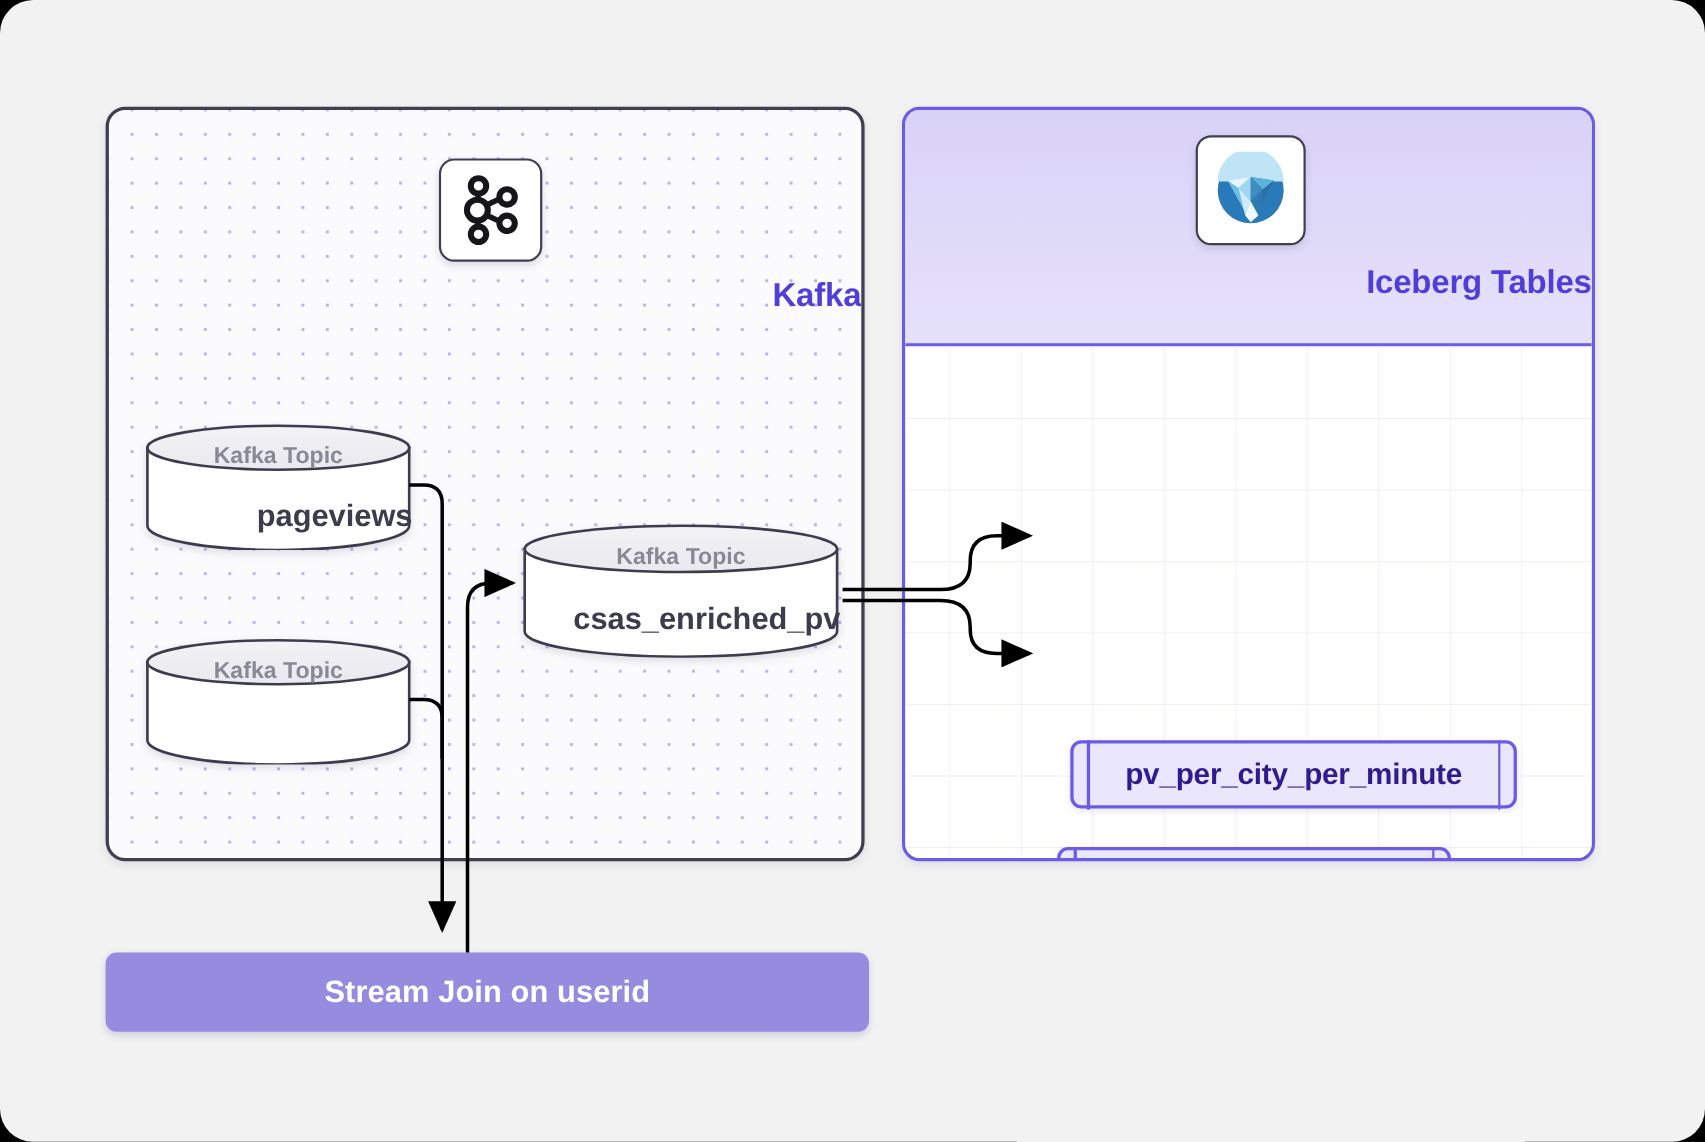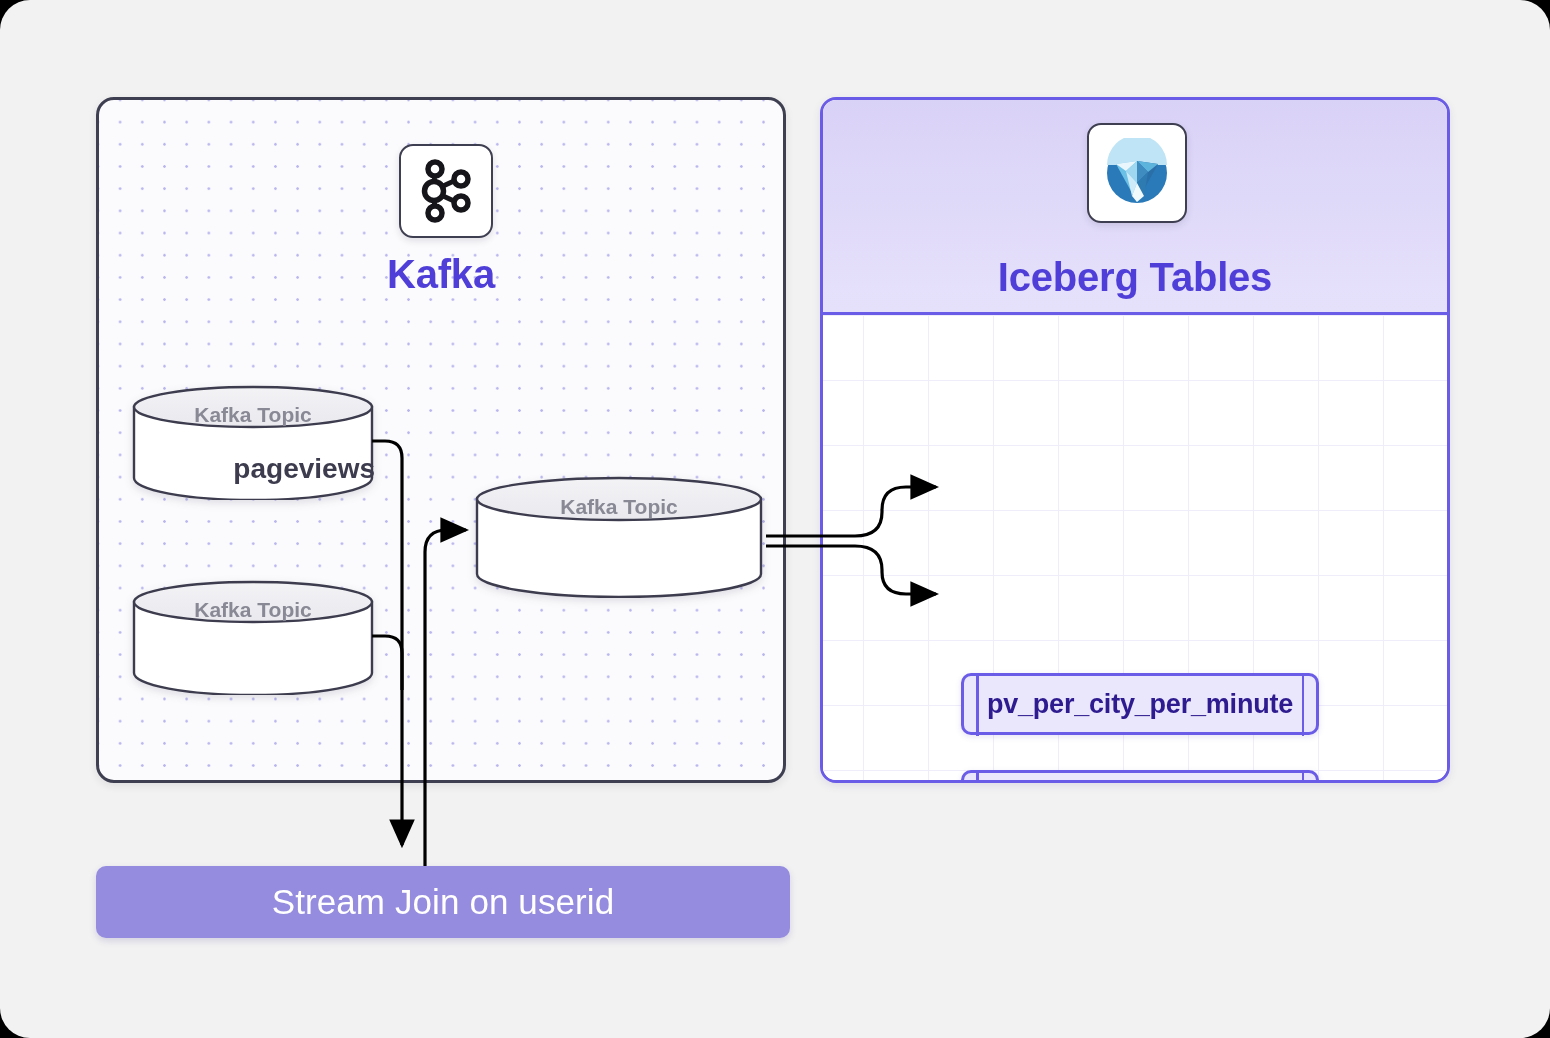--- a/index.html
+++ b/index.html
@@ -48,22 +48,22 @@
     align-items: center;
     justify-content: center;
     box-shadow: 0 3px 7px rgba(40,40,70,0.13);
   }
 
   #kafka-logo-tile { left: 300px; top: 44px; width: 94px; height: 94px; }
 
   .panel-title {
     position: absolute;
     width: 100%;
-    text-align: center;
-    font-size: 40px;
+    text-align: right;
+    font-size: 30px;
     font-weight: bold;
     color: #4f3fd8;
     letter-spacing: -0.2px;
   }
   #kafka-title { top: 152px; left: 0; }
 
   
   .cylinder {
     position: absolute;
     filter: drop-shadow(0 3px 4px rgba(40,40,70,0.14));
@@ -111,21 +111,21 @@
     overflow: hidden;
   }
   #iceberg-header {
     position: absolute;
     left: 0; top: 0;
     width: 100%; height: 215px;
     background: linear-gradient(180deg, #d9d2f7 0%, #e6e1fb 100%);
     border-bottom: 3px solid #6b5ce7;
   }
   #iceberg-logo-tile { left: 264px; top: 23px; width: 100px; height: 100px; }
-  #iceberg-title { top: 155px; left: 0; }
+  #iceberg-title { top: 140px; left: 0; }
 
   #iceberg-body {
     position: absolute;
     left: 0; top: 215px;
     width: 100%; height: 471px;
     background-color: #ffffff;
     background-image:
       linear-gradient(to right, #f0edfb 1px, transparent 1px),
       linear-gradient(to bottom, #f0edfb 1px, transparent 1px);
     background-size: 65px 65px;
@@ -153,38 +153,38 @@
   }
   .table-chip::before { left: 12px; }
   .table-chip::after  { right: 12px; }
   .table-chip-label {
     font-size: 27px;
     font-weight: bold;
     color: #2d1b8f;
     letter-spacing: -0.2px;
     z-index: 2;
   }
-  #chip-minute { left: 138px; top: 358px; width: 358px; }
+  #chip-minute { left: 150px; top: 358px; width: 406px; }
   #chip-hour   { left: 138px; top: 455px; width: 358px; }
 
   
   #stream-join-bar {
     position: absolute;
     left: 96px; top: 866px;
     width: 694px; height: 72px;
     background: #958cdf;
     border-radius: 10px;
     display: flex;
     align-items: center;
     justify-content: center;
     box-shadow: 0 3px 7px rgba(60,50,140,0.17);
   }
   #stream-join-label {
-    font-size: 35px;
-    font-weight: normal;
+    font-size: 28px;
+    font-weight: bold;
     color: #ffffff;
     letter-spacing: 0.1px;
   }
 
   
   #connectors {
     position: absolute;
     left: 0; top: 0;
     width: 1550px; height: 1038px;
     pointer-events: none;
@@ -237,20 +237,21 @@
       </svg>
       <div class="cyl-top-label">Kafka Topic</div>
     </div>
 
     <div class="cylinder" id="cyl-csas">
       <svg class="cyl-svg" width="290" height="123" viewBox="0 0 290 123">
         <path d="M3 24 L3 99 A142 23 0 0 0 287 99 L287 24 Z" fill="#ffffff" stroke="#3c3c4e" stroke-width="2.4"></path>
         <ellipse cx="145" cy="24" rx="142" ry="21" fill="url(#cylTopGrad)" stroke="#3c3c4e" stroke-width="2.4"></ellipse>
       </svg>
       <div class="cyl-top-label">Kafka Topic</div>
+      <div class="cyl-name">csas_enriched_pv</div>
     </div>
 
   </div>
 
   <div id="iceberg-panel">
 
     <div id="iceberg-header">
       <div class="logo-tile" id="iceberg-logo-tile">
         <svg width="70" height="70" viewBox="0 0 70 70">
           <circle cx="35" cy="35" r="30" fill="#2a7ab9"></circle>

